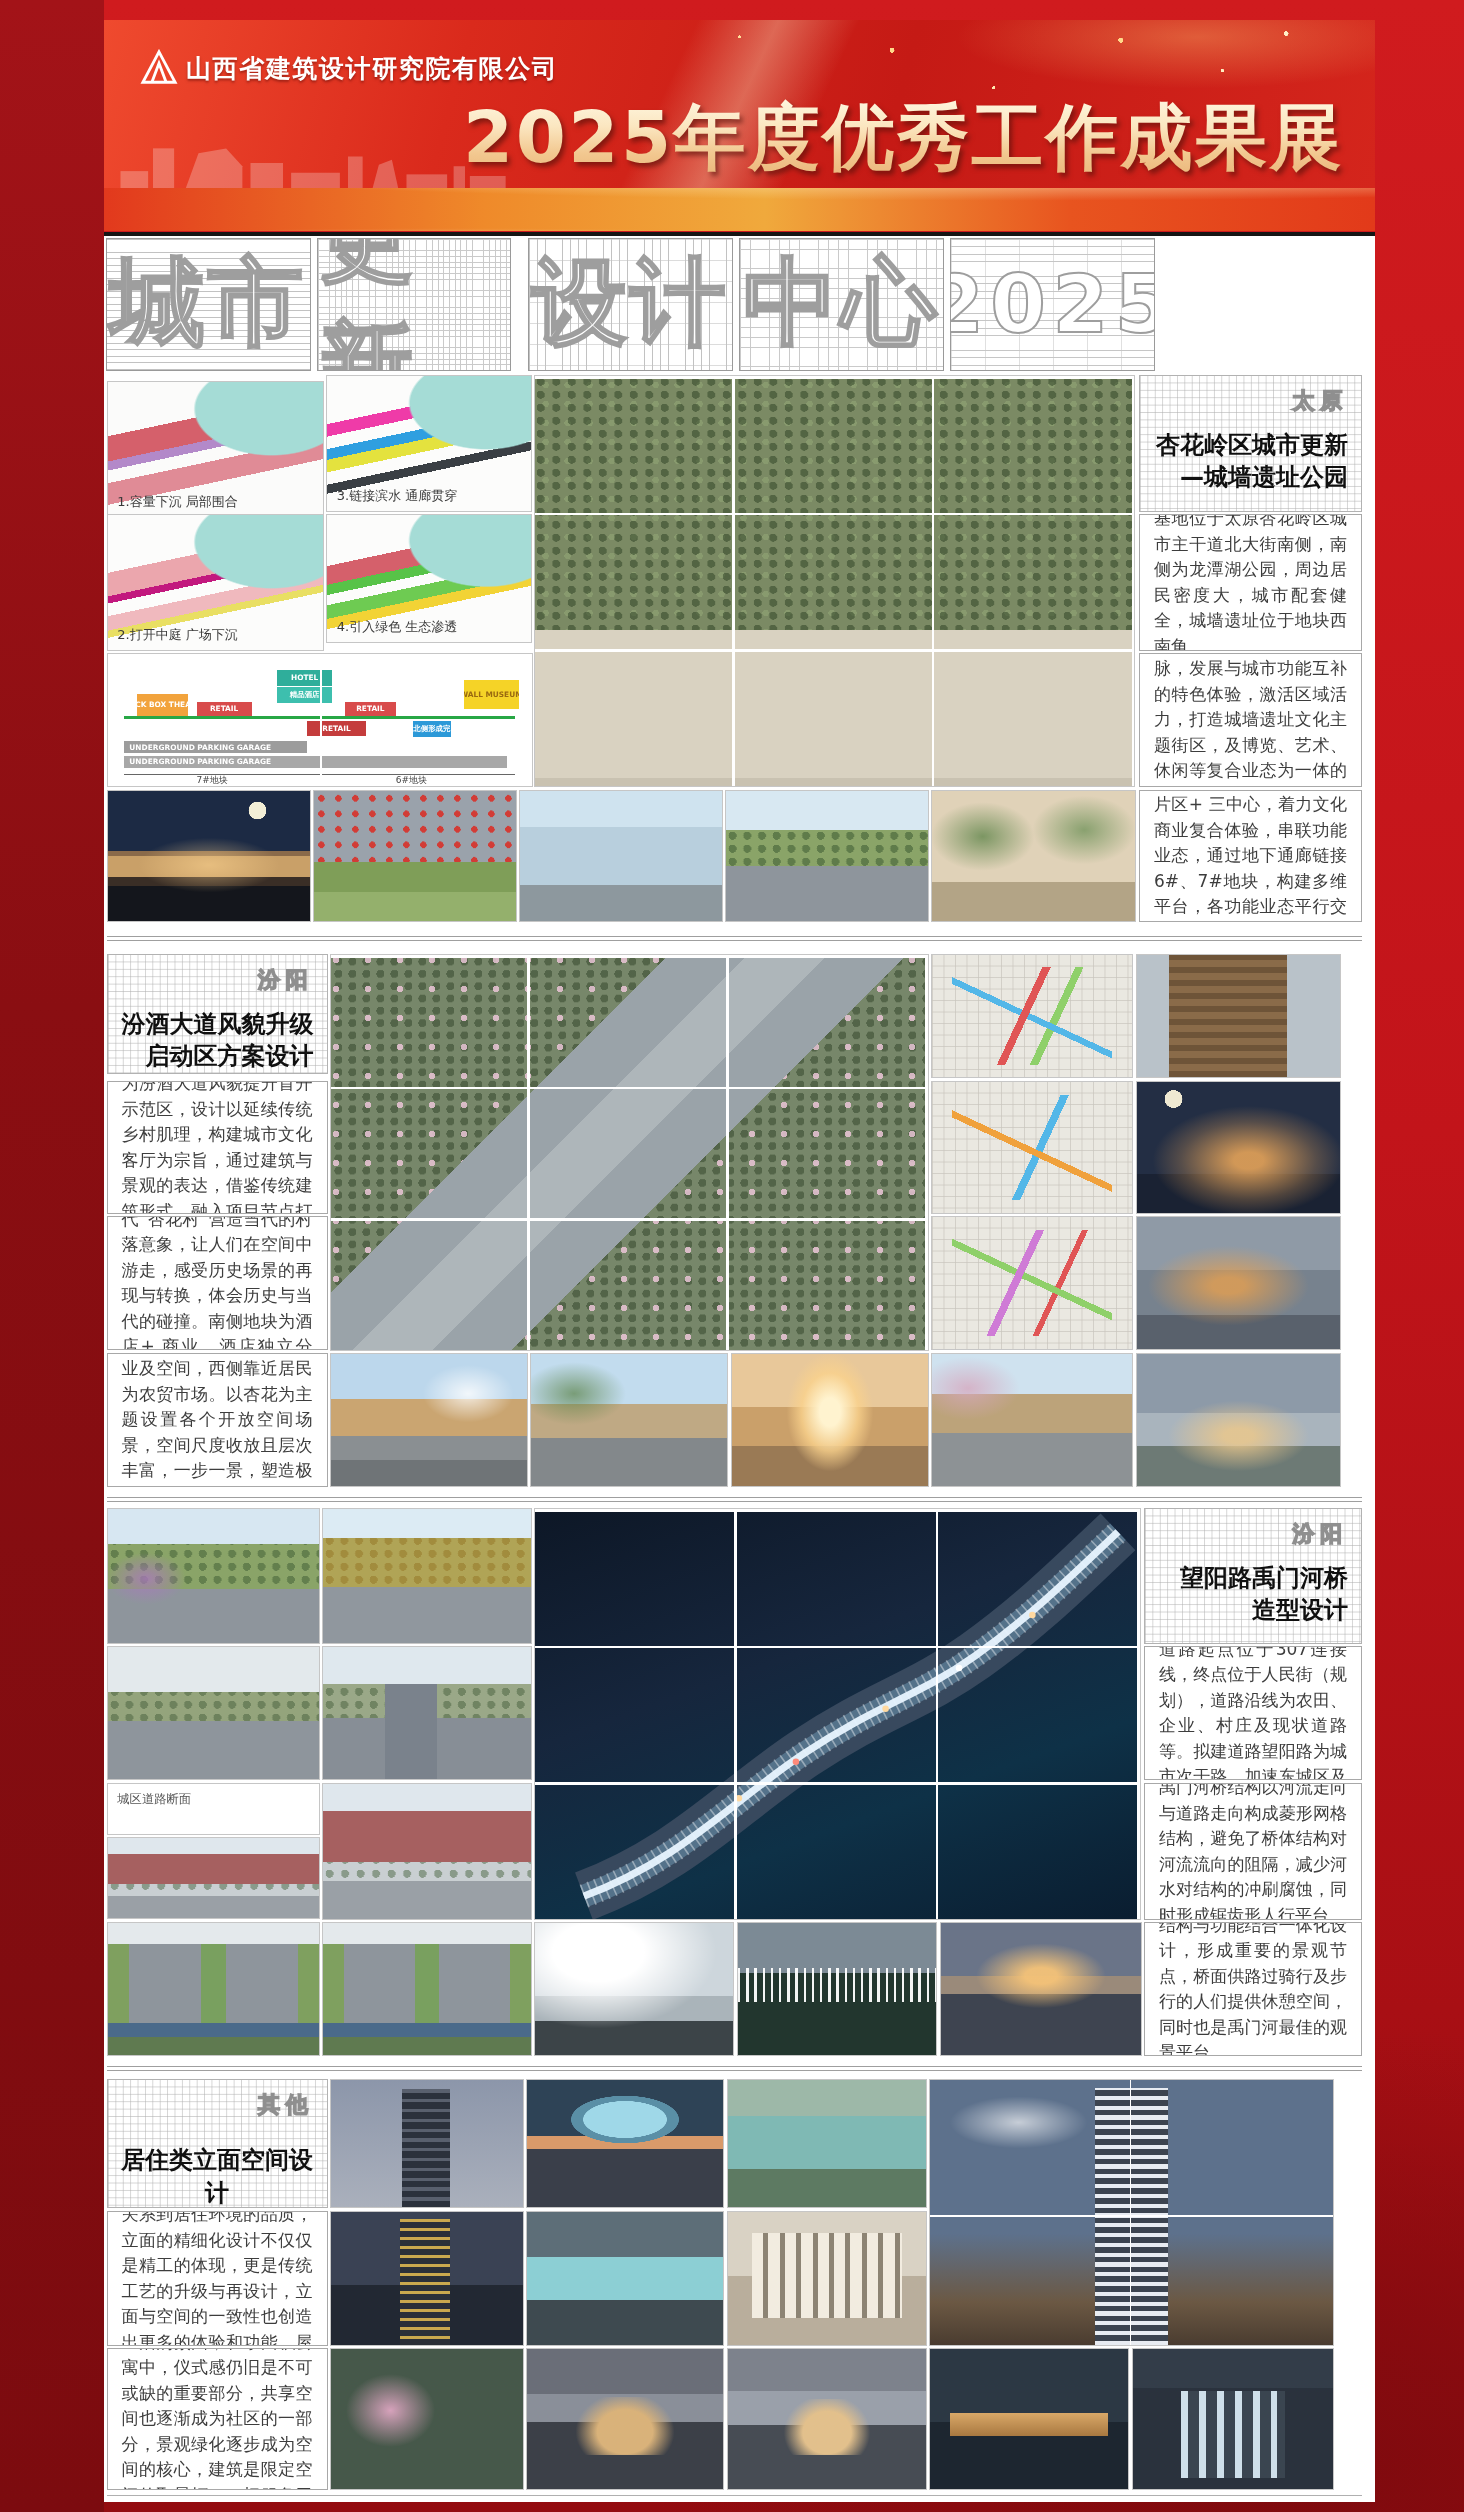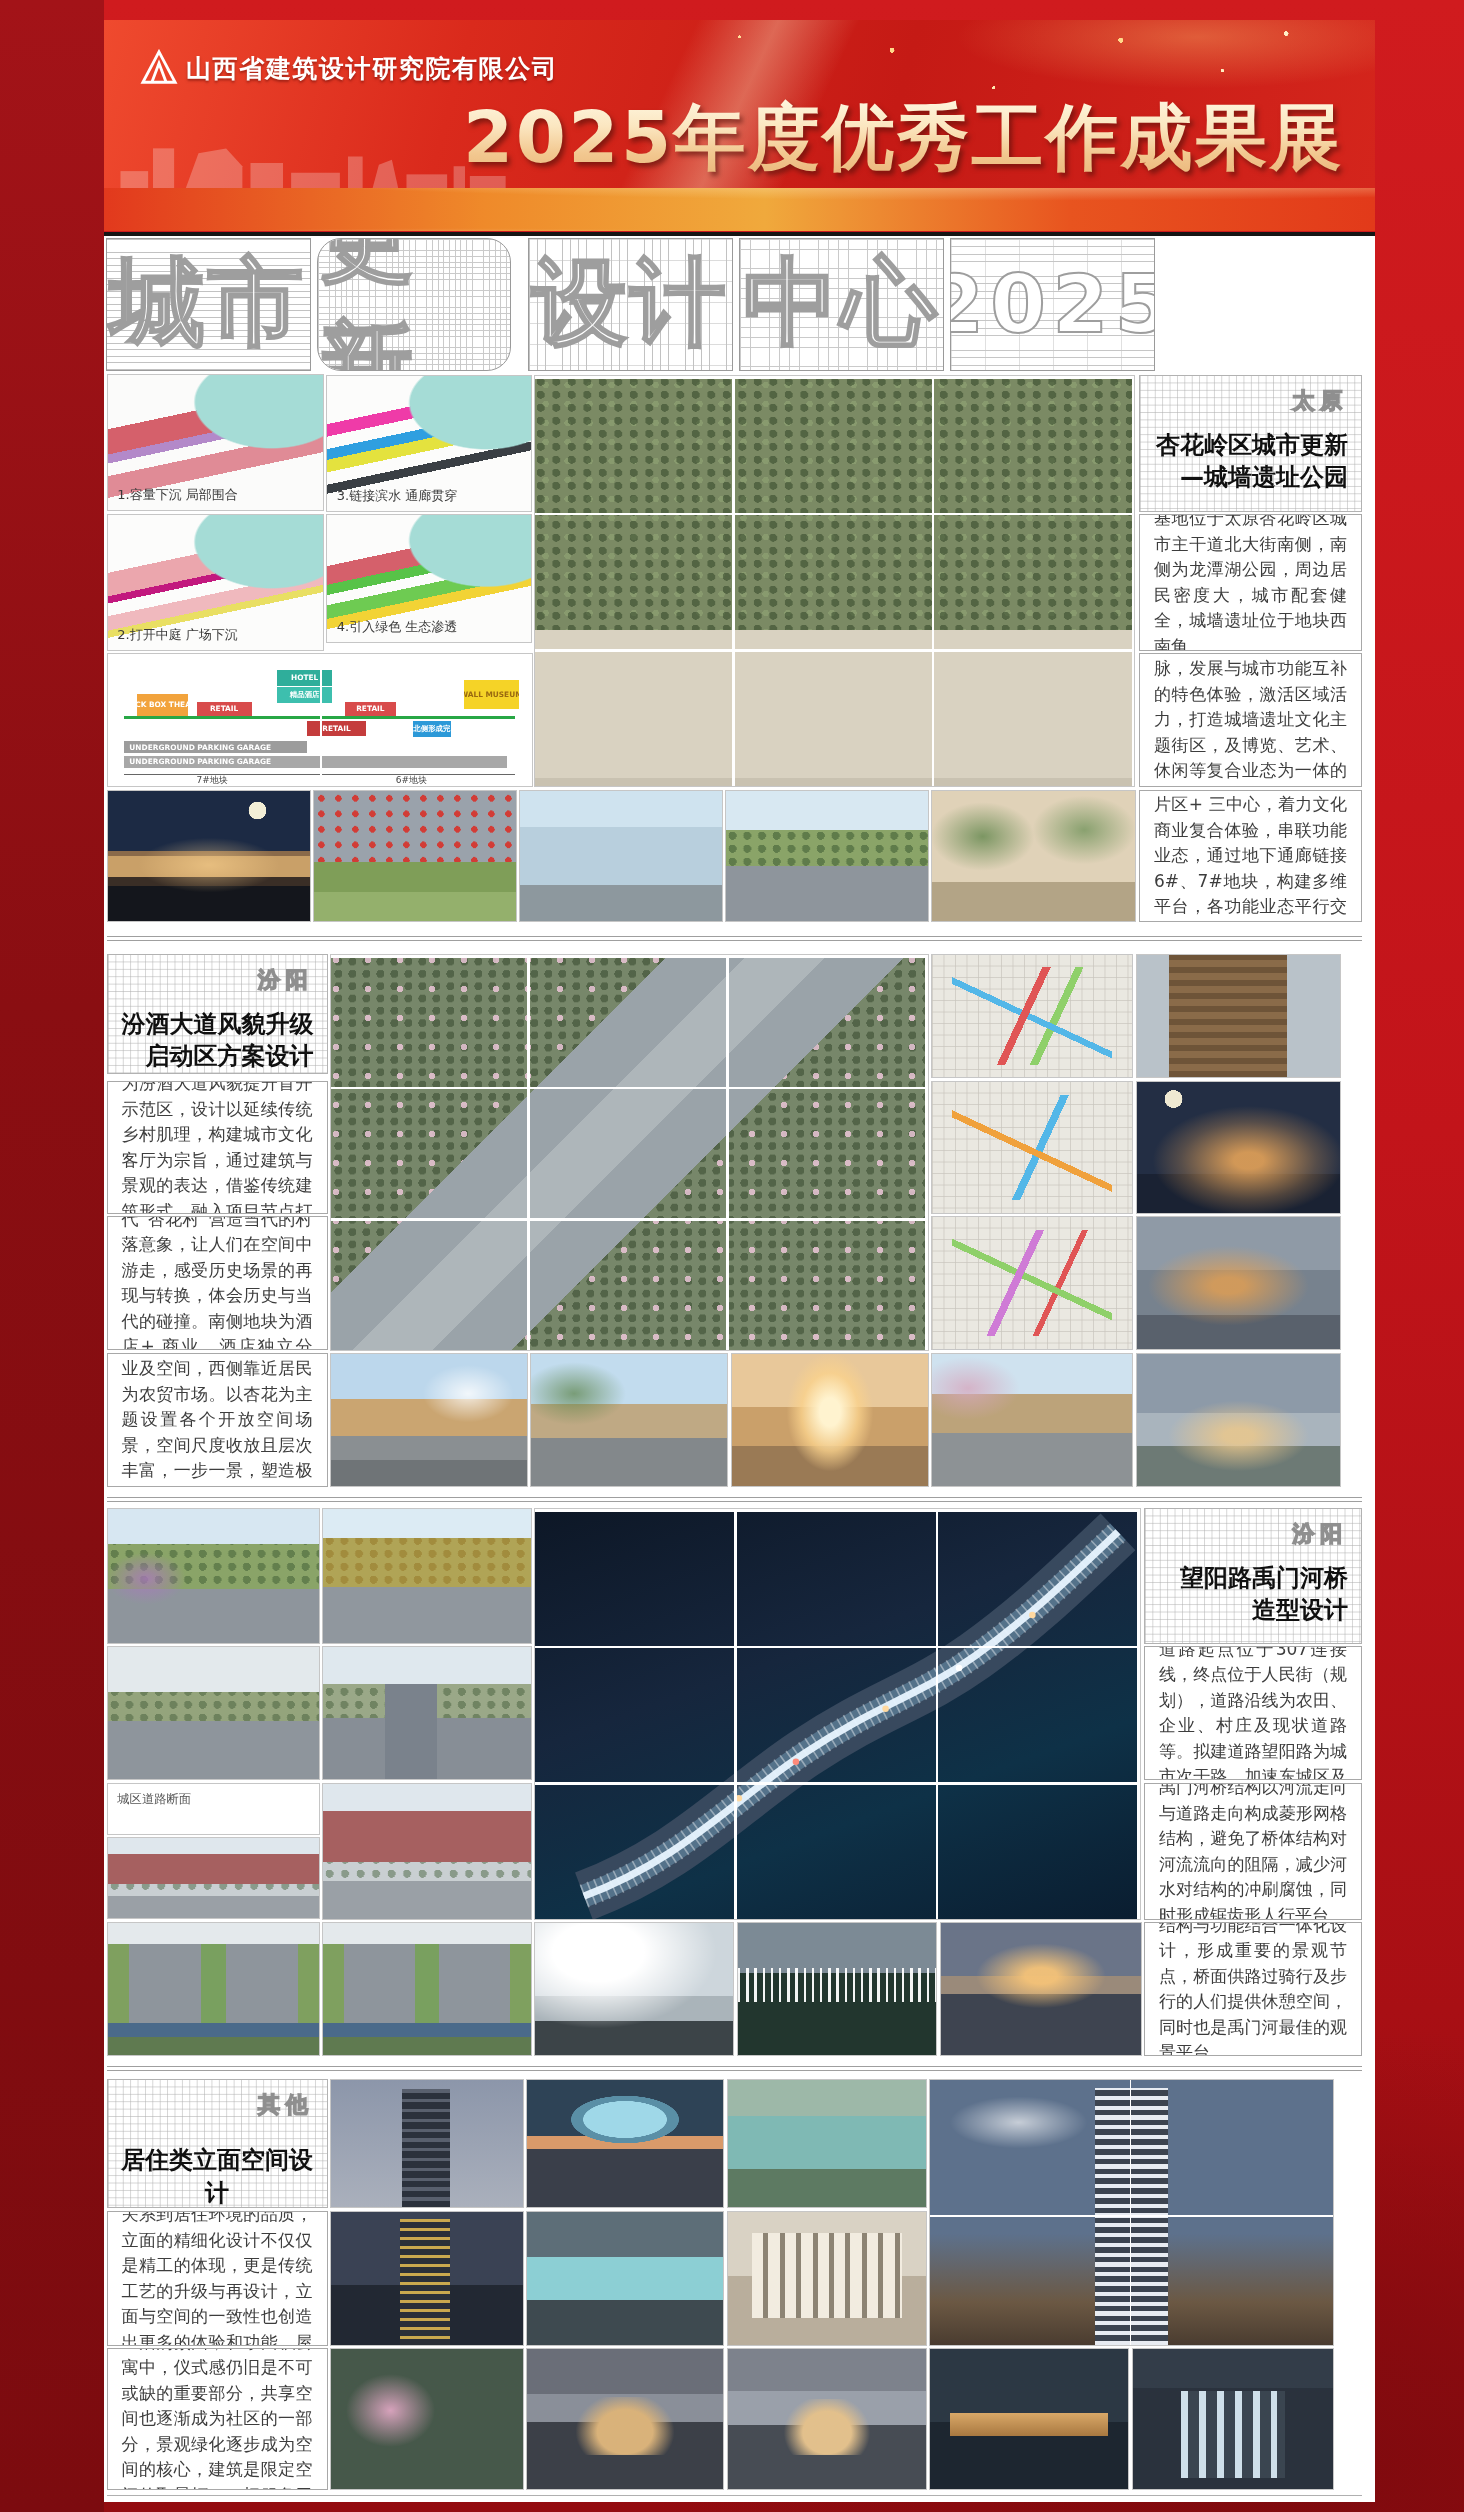--- a/index.html
+++ b/index.html
@@ -264,34 +264,34 @@
     <div class="gold">2025年度优秀工作成果展</div>
   </div>
   <div class="waveband"></div>
   <div class="blackbar"></div>
 
   <div class="panel">
 
     <div class="tpanel hatch1" style="left:1.6px;width:205px;">
         <span class="bigchar">城市</span>
       </div>
-    <div class="tpanel hatch2" style="left:213px;width:194px;border-radius:24px;">
+    <div class="tpanel hatch2" style="left:213px;width:194px;">
         <span class="bigchar">更新</span>
       </div>
     <div class="tpanel hatch3" style="left:424px;width:205px;">
         <span class="bigchar">设计</span>
       </div>
     <div class="tpanel hatch4" style="left:635px;width:205px;">
         <span class="bigchar">中心</span>
       </div>
     <div class="tpanel hatch5" style="left:846px;width:205px;">
         <span class="bignum">2025</span>
       </div>
 
-    <div class="cell b-diag1" style="left:2.5px;top:138px;width:217px;height:137px;">
+    <div class="cell b-diag1" style="left:2.5px;top:145px;width:217px;height:137px;">
       <span class="dcap">1.容量下沉 局部围合</span>
       </div>
     <div class="cell b-diag3" style="left:222px;top:139px;width:206px;height:137px;">
       <span class="dcap">3.链接滨水 通廊贯穿</span>
       </div>
     <div class="cell b-diag2" style="left:2.5px;top:278px;width:217px;height:137px;">
       <span class="dcap">2.打开中庭 广场下沉</span>
       </div>
     <div class="cell b-diag4" style="left:222px;top:278px;width:206px;height:129px;">
       <span class="dcap">4.引入绿色 生态渗透</span>

